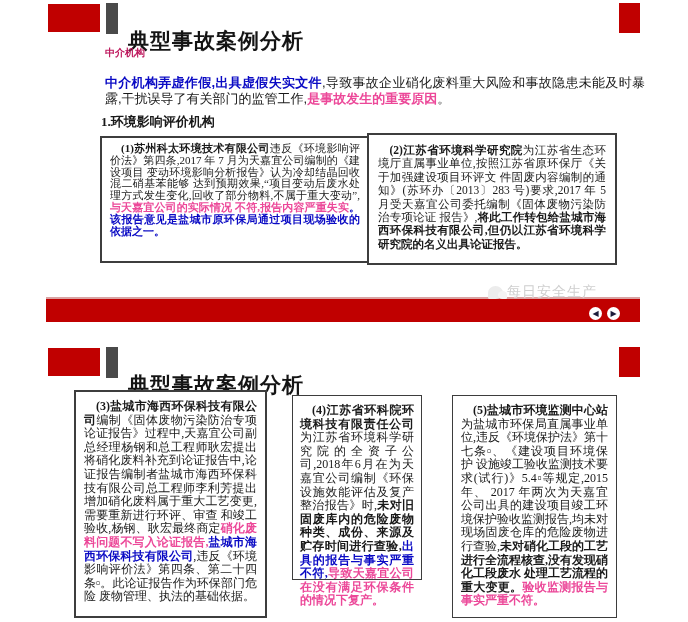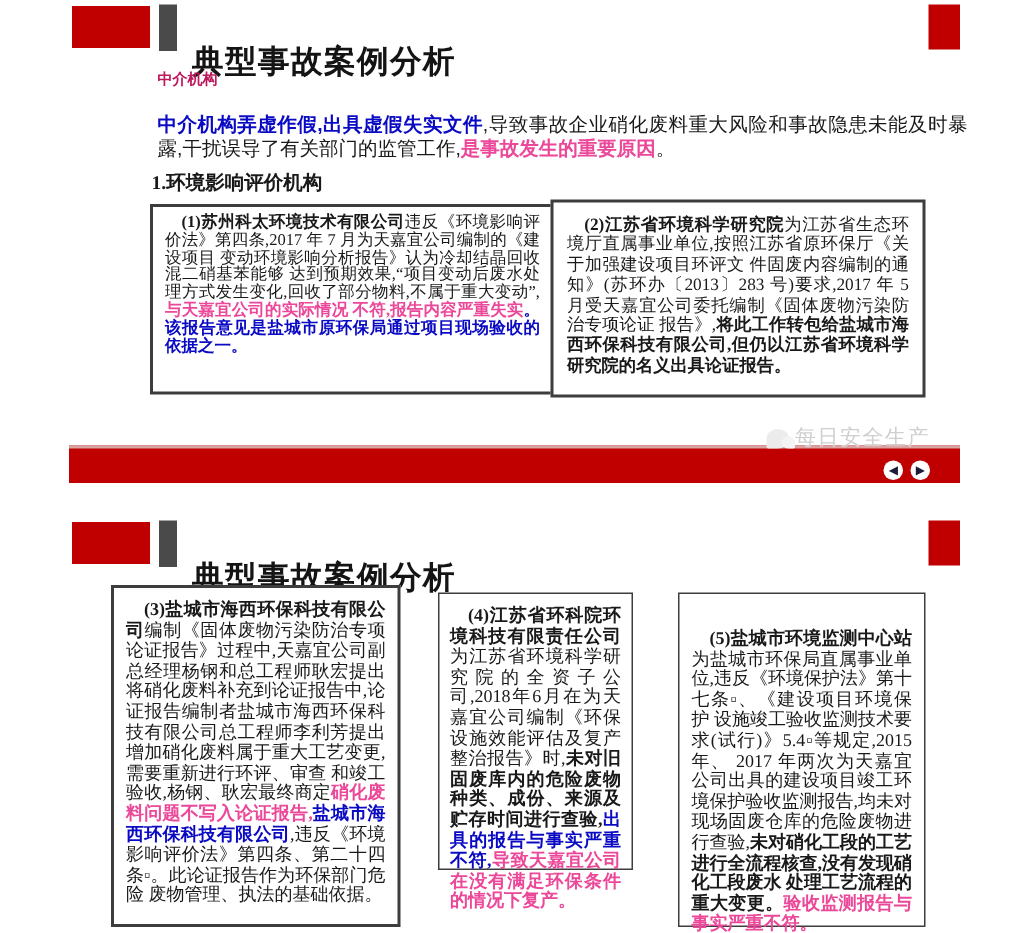--- a/index.html
+++ b/index.html
@@ -28,40 +28,40 @@
                    color:#191919;font-family:"Liberation Serif",serif;}
 
   
   .case-box{position:absolute;border:2px solid #3d3d3d;background:#fff;box-sizing:border-box;
             font-family:"Liberation Serif",serif;color:#191919;}
   .case-box p{margin:0;text-align:justify;text-indent:1em;}
   .box1{left:100px;top:136px;width:270px;height:127px;padding:5px 8px;font-size:11px;line-height:11.8px;}
   .box2{left:367px;top:133px;width:250px;height:132px;padding:9px 9px;font-size:11.5px;line-height:13.4px;}
   .box3{left:74px;top:390px;width:193px;height:228px;padding:8px 8px;font-size:12px;line-height:13.6px;}
   .box4{left:292px;top:395px;width:130px;height:185px;padding:8px 7px;font-size:12px;line-height:13.6px;border-width:1px;}
-  .box5{left:452px;top:395px;width:165px;height:223px;padding:23px 8px;font-size:12px;line-height:13.6px;border-width:1px;}
+  .box5{left:452px;top:395px;width:165px;height:223px;padding:8px 8px;font-size:12px;line-height:13.6px;border-width:1px;}
 
   
   .seg-normal{color:#191919;}
   .seg-bold{color:#191919;font-weight:bold;}
   .seg-blue{color:#0a0ac4;font-weight:bold;}
   .seg-red{color:#ec4899;font-weight:bold;}
 
   
   .band{position:absolute;left:46px;top:297px;width:594px;height:25px;background:#c00000;
         border-top:2px solid #daa3a3;box-sizing:border-box;}
   .nav-btn{position:absolute;width:13px;height:13px;border-radius:50%;background:#ffffff;
            border:none;padding:0;display:flex;align-items:center;justify-content:center;
            cursor:pointer;}
   .nav-btn span{font-size:8px;line-height:1;color:#1c1c3a;}
   .btn-prev{left:543px;top:8px;}
   .btn-next{left:561px;top:8px;}
 
   
-  .watermark{position:absolute;left:511px;top:282px;width:124px;height:20px;display:flex;
+  .watermark{position:absolute;left:488px;top:282px;width:124px;height:20px;display:flex;
              align-items:center;gap:4px;z-index:2;text-align:right;}
   .wm-icon{position:relative;width:15px;height:13px;background:#ececec;
            border-radius:50% 50% 50% 12%;}
   .wm-icon::after{content:"";position:absolute;right:-4px;bottom:0;width:9px;height:8px;
                   background:#f4f4f4;border-radius:50% 50% 12% 50%;}
   .wm-label{font-size:14px;color:#cfcfcf;letter-spacing:1px;white-space:nowrap;
             font-family:"Liberation Sans",sans-serif;text-shadow:0 0 1px #ffffff;}
 </style>
 </head>
 <body>

